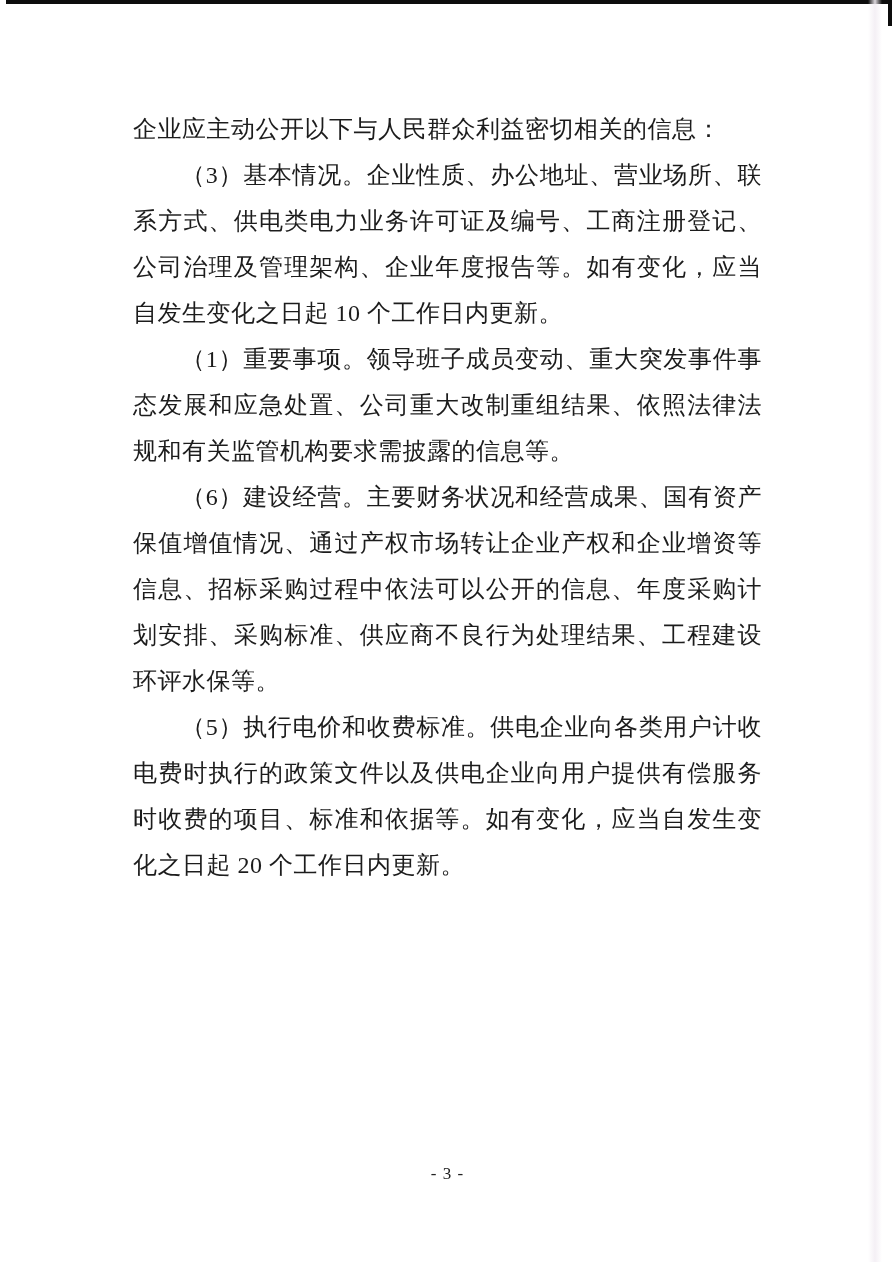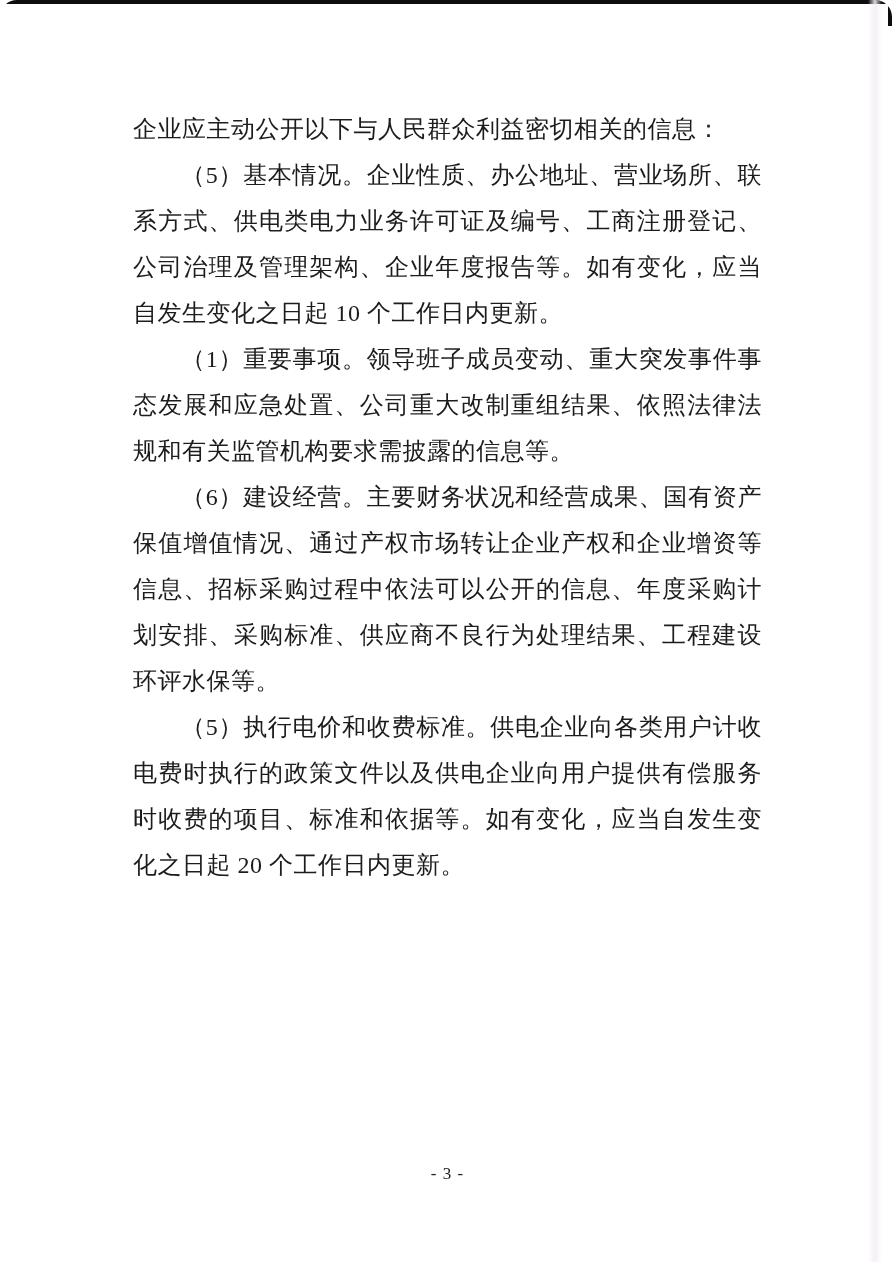--- a/index.html
+++ b/index.html
@@ -7,21 +7,20 @@
     padding: 0;
     background: #ffffff;
   }
   .page {
     position: relative;
     width: 892px;
     height: 1262px;
     background: #ffffff;
     overflow: hidden;
     font-family: "Liberation Serif", "DejaVu Serif", serif;
-    border-radius: 17px;
   }
   
   .edge-top {
     position: absolute;
     top: 0; left: 6px; right: 0;
     height: 4px;
     background: #0d0d0d;
   }
   .edge-right-tick {
     position: absolute;
@@ -71,21 +70,21 @@
 <body>
 
 <div class="page">
 
   <div class="edge-top"></div>
   <div class="edge-right-tick"></div>
   <div class="scan-shade"></div>
 
   <div class="body-text">
     <p>企业应主动公开以下与人民群众利益密切相关的信息：</p>
-    <p class="indent">（5）基本情况。企业性质、办公地址、营业场所、联系方式、供电类电力业务许可证及编号、工商注册登记、公司治理及管理架构、企业年度报告等。如有变化，应当自发生变化之日起 10 个工作日内更新。</p>
+    <p class="indent">（3）基本情况。企业性质、办公地址、营业场所、联系方式、供电类电力业务许可证及编号、工商注册登记、公司治理及管理架构、企业年度报告等。如有变化，应当自发生变化之日起 10 个工作日内更新。</p>
     <p class="indent">（1）重要事项。领导班子成员变动、重大突发事件事态发展和应急处置、公司重大改制重组结果、依照法律法规和有关监管机构要求需披露的信息等。</p>
     <p class="indent">（6）建设经营。主要财务状况和经营成果、国有资产保值增值情况、通过产权市场转让企业产权和企业增资等信息、招标采购过程中依法可以公开的信息、年度采购计划安排、采购标准、供应商不良行为处理结果、工程建设环评水保等。</p>
     <p class="indent">（5）执行电价和收费标准。供电企业向各类用户计收电费时执行的政策文件以及供电企业向用户提供有偿服务时收费的项目、标准和依据等。如有变化，应当自发生变化之日起 20 个工作日内更新。</p>
   </div>
 
   <div class="page-number">- 3 -</div>
 
 </div>
 
 </body></html>

